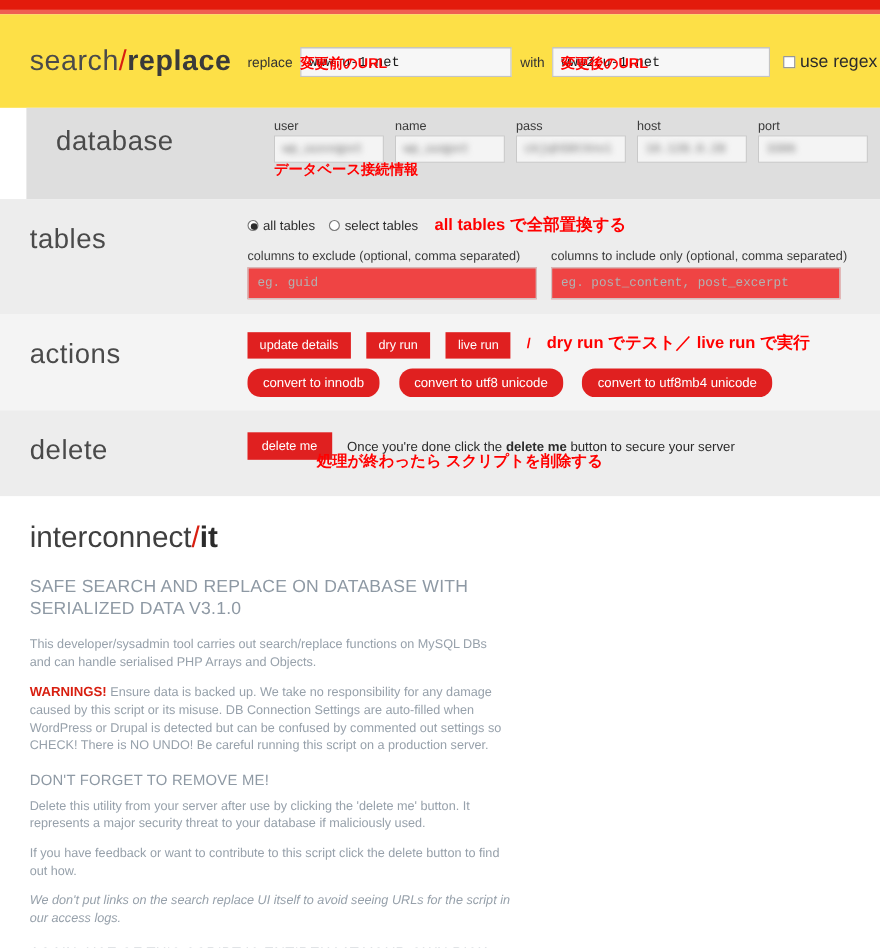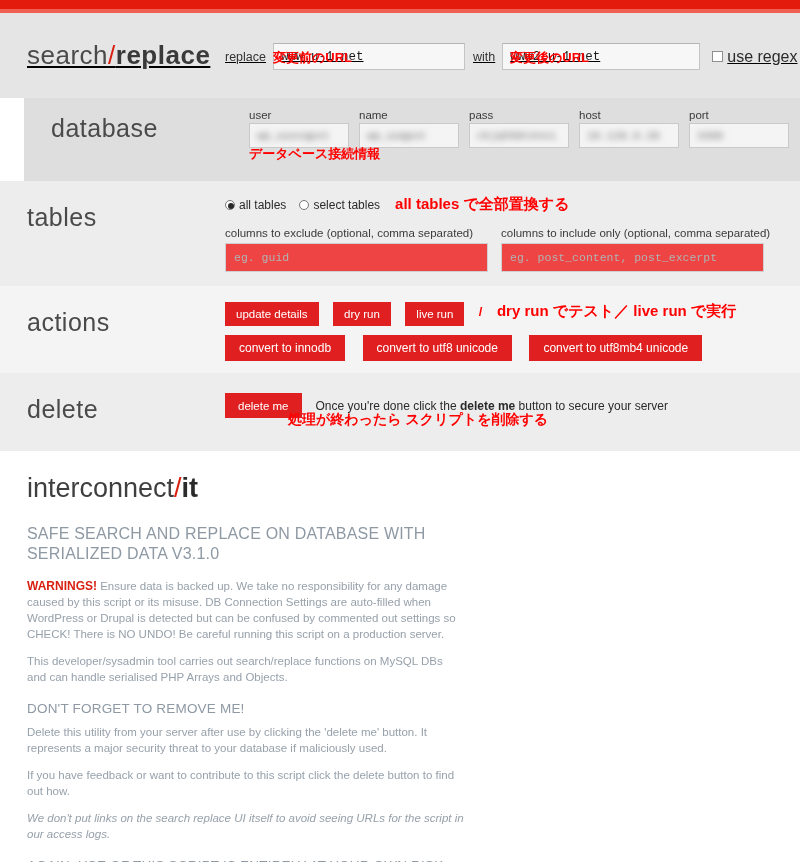--- a/index.html
+++ b/index.html
@@ -18,21 +18,21 @@
   .topbar-sub  { height: 4px; background: #ef5f52; width: 100%; }
 
   
   .section {
     position: relative;
     width: 100%;
     padding: 0 0 0 0;
     display: flex;
     align-items: flex-start;
   }
-  .sec-a { background: #e5e5e5; text-decoration: underline; }
+  .sec-a { background: #fde047; }
   .sec-b { background: #dedede; }
   .sec-c { background: #ededed; }
   .sec-d { background: #f4f4f4; }
 
   .sec-title {
     width: 225px;
     flex: 0 0 225px;
     font-family: "Liberation Sans", sans-serif;
     font-size: 25px;
     font-weight: 300;
@@ -151,21 +151,21 @@
     font-family: "Liberation Sans", sans-serif;
     font-size: 11.5px;
     height: 24px;
     padding: 0 11px;
     cursor: pointer;
     margin-right: 10px;
     border-radius: 0;
     vertical-align: top;
   }
   .btn-row2 { margin-top: 9px; }
-  .btn-row2 .btn { height: 26px; font-size: 12px; padding: 0 14px; margin-right: 13px; }
+  .btn-row2 .btn { height: 26px; font-size: 12px; padding: 0 14px; margin-right: 13px; border-radius: 12px; }
   #jp-actions { position: static; display: inline-block; font-size: 15px; margin-left: 6px; }
   .slash-sep { color: #ff0000; font-size: 13px; font-weight: 700; margin-right: 4px; }
 
   
   #sec-delete { height: 78px; }
   #sec-delete .sec-title { padding-top: 22px; }
   #sec-delete .sec-body { padding-top: 20px; position: relative; }
   .del-line { display: flex; align-items: center; }
   #delete-btn { height: 25px; padding: 0 13px; margin-right: 14px; font-size: 11.5px; }
   .del-note { font-size: 12px; color: #2b2b2b; }
@@ -316,23 +316,23 @@
       </div>
       <span class="jp" id="jp-delete">処理が終わったら スクリプトを削除する</span>
     </div>
   </div>
 
   <div id="footer">
     <div class="brand"><span>interconnect</span><span class="slash">/</span><b>it</b></div>
 
     <h2 class="h-main">SAFE SEARCH AND REPLACE ON DATABASE WITH SERIALIZED DATA V3.1.0</h2>
 
+    <p class="p-body">This developer/sysadmin tool carries out search/replace functions on MySQL DBs and can handle serialised PHP Arrays and Objects.</p>
+
     <p class="p-body"><span class="warn">WARNINGS!</span><span> Ensure data is backed up. We take no responsibility for any damage caused by this script or its misuse. DB Connection Settings are auto-filled when WordPress or Drupal is detected but can be confused by commented out settings so CHECK! There is NO UNDO! Be careful running this script on a production server.</span></p>
-
-    <p class="p-body">This developer/sysadmin tool carries out search/replace functions on MySQL DBs and can handle serialised PHP Arrays and Objects.</p>
 
     <h3 class="h-sub">DON'T FORGET TO REMOVE ME!</h3>
     <p class="p-body">Delete this utility from your server after use by clicking the 'delete me' button. It represents a major security threat to your database if maliciously used.</p>
     <p class="p-body">If you have feedback or want to contribute to this script click the delete button to find out how.</p>
     <p class="p-body italic">We don't put links on the search replace UI itself to avoid seeing URLs for the script in our access logs.</p>
 
     <h3 class="h-sub">AGAIN, USE OF THIS SCRIPT IS ENTIRELY AT YOUR OWN RISK</h3>
 
   </div>
 

